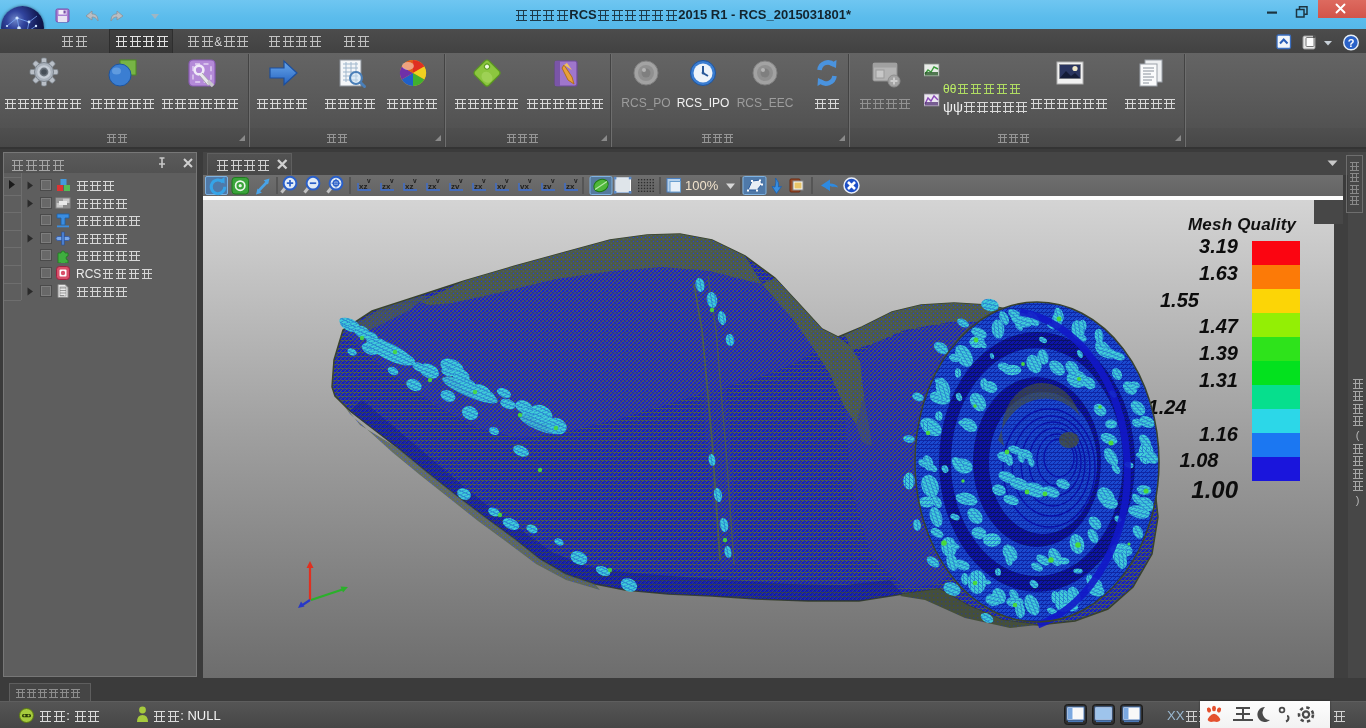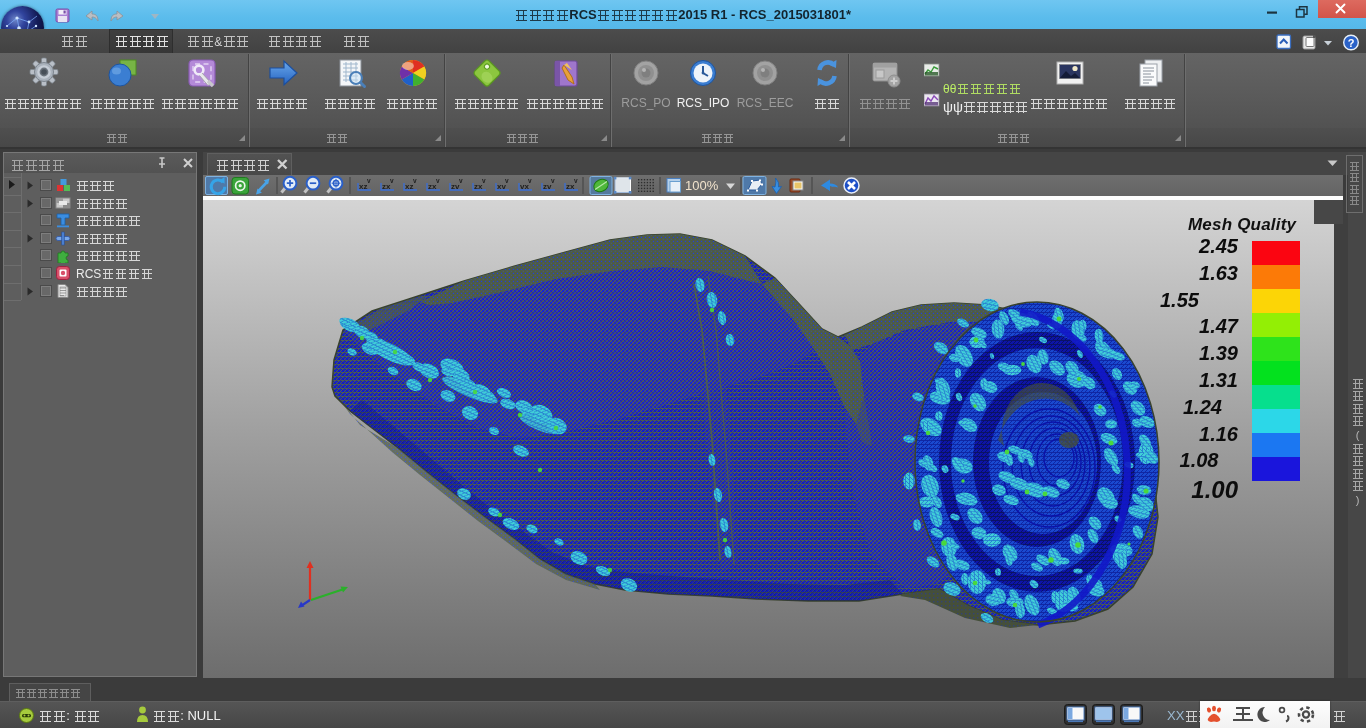--- a/index.html
+++ b/index.html
@@ -520,27 +520,27 @@
     <rect x="608" y="2" width="2" height="17" fill="#555"></rect>
     <g fill="#2e8ae0">
       <path d="M618 10.5 l9 -6 v4 q6 0 8 4 q-5 -2 -8 -1.5 v4.5 z"></path>
       <path d="M636 11 q-6 -1 -9 1 v4 l-5 -3.5"></path>
     </g>
     <circle cx="648.5" cy="10.5" r="7.5" fill="#1e50c8" stroke="#e8eef8" stroke-width="1.5"></circle>
     <path d="M645 7 l7 7 M652 7 l-7 7" stroke="#fff" stroke-width="2.6"></path>
   </svg>
 <div id="vp" class="ab" style="left:203px;top:200px;width:1131px;height:478px;background:linear-gradient(#d4d4d4,#a0a0a0 48%,#6d6d6d)"></div>
 <div class="ab" style="left:1188px;top:215px;width:116px;height:18px;color:#111;font-size:17px;font-weight:bold;font-style:italic;letter-spacing:.2px;font-family:'Liberation Sans'">Mesh Quality</div>
-<div class="ab" style="left:1160px;top:235px;width:78px;text-align:right;color:#0c0c0c;font-size:20px;font-weight:bold;font-style:italic;font-family:'Liberation Sans'">2.45</div>
+<div class="ab" style="left:1160px;top:235px;width:78px;text-align:right;color:#0c0c0c;font-size:20px;font-weight:bold;font-style:italic;font-family:'Liberation Sans'">3.19</div>
 <div class="ab" style="left:1160px;top:262px;width:78px;text-align:right;color:#0c0c0c;font-size:20px;font-weight:bold;font-style:italic;font-family:'Liberation Sans'">1.63</div>
 <div class="ab" style="left:1160px;top:289px;width:78px;text-align:left;color:#0c0c0c;font-size:20px;font-weight:bold;font-style:italic;font-family:'Liberation Sans'">1.55</div>
 <div class="ab" style="left:1160px;top:315px;width:78px;text-align:right;color:#0c0c0c;font-size:20px;font-weight:bold;font-style:italic;font-family:'Liberation Sans'">1.47</div>
 <div class="ab" style="left:1160px;top:342px;width:78px;text-align:right;color:#0c0c0c;font-size:20px;font-weight:bold;font-style:italic;font-family:'Liberation Sans'">1.39</div>
 <div class="ab" style="left:1160px;top:369px;width:78px;text-align:right;color:#0c0c0c;font-size:20px;font-weight:bold;font-style:italic;font-family:'Liberation Sans'">1.31</div>
-<div class="ab" style="left:1183px;top:396px;width:78px;text-align:left;color:#0c0c0c;font-size:20px;font-weight:bold;font-style:italic;font-family:'Liberation Sans'">1.24</div>
+<div class="ab" style="left:1128px;top:396px;width:78px;text-align:center;color:#0c0c0c;font-size:20px;font-weight:bold;font-style:italic;font-family:'Liberation Sans'">1.24</div>
 <div class="ab" style="left:1160px;top:423px;width:78px;text-align:right;color:#0c0c0c;font-size:20px;font-weight:bold;font-style:italic;font-family:'Liberation Sans'">1.16</div>
 <div class="ab" style="left:1160px;top:449px;width:78px;text-align:center;color:#0c0c0c;font-size:20px;font-weight:bold;font-style:italic;font-family:'Liberation Sans'">1.08</div>
 <div class="ab" style="left:1160px;top:476px;width:78px;text-align:right;color:#0c0c0c;font-size:24px;font-weight:bold;font-style:italic;font-family:'Liberation Sans'">1.00</div>
 <div class="ab" style="left:1252px;top:241px;width:48px;height:24px;background:#fb0511"></div>
 <div class="ab" style="left:1252px;top:265px;width:48px;height:24px;background:#fc7a07"></div>
 <div class="ab" style="left:1252px;top:289px;width:48px;height:24px;background:#fcd506"></div>
 <div class="ab" style="left:1252px;top:313px;width:48px;height:24px;background:#93ef05"></div>
 <div class="ab" style="left:1252px;top:337px;width:48px;height:24px;background:#2ee31b"></div>
 <div class="ab" style="left:1252px;top:361px;width:48px;height:24px;background:#03e11e"></div>
 <div class="ab" style="left:1252px;top:385px;width:48px;height:24px;background:#06df8d"></div>

